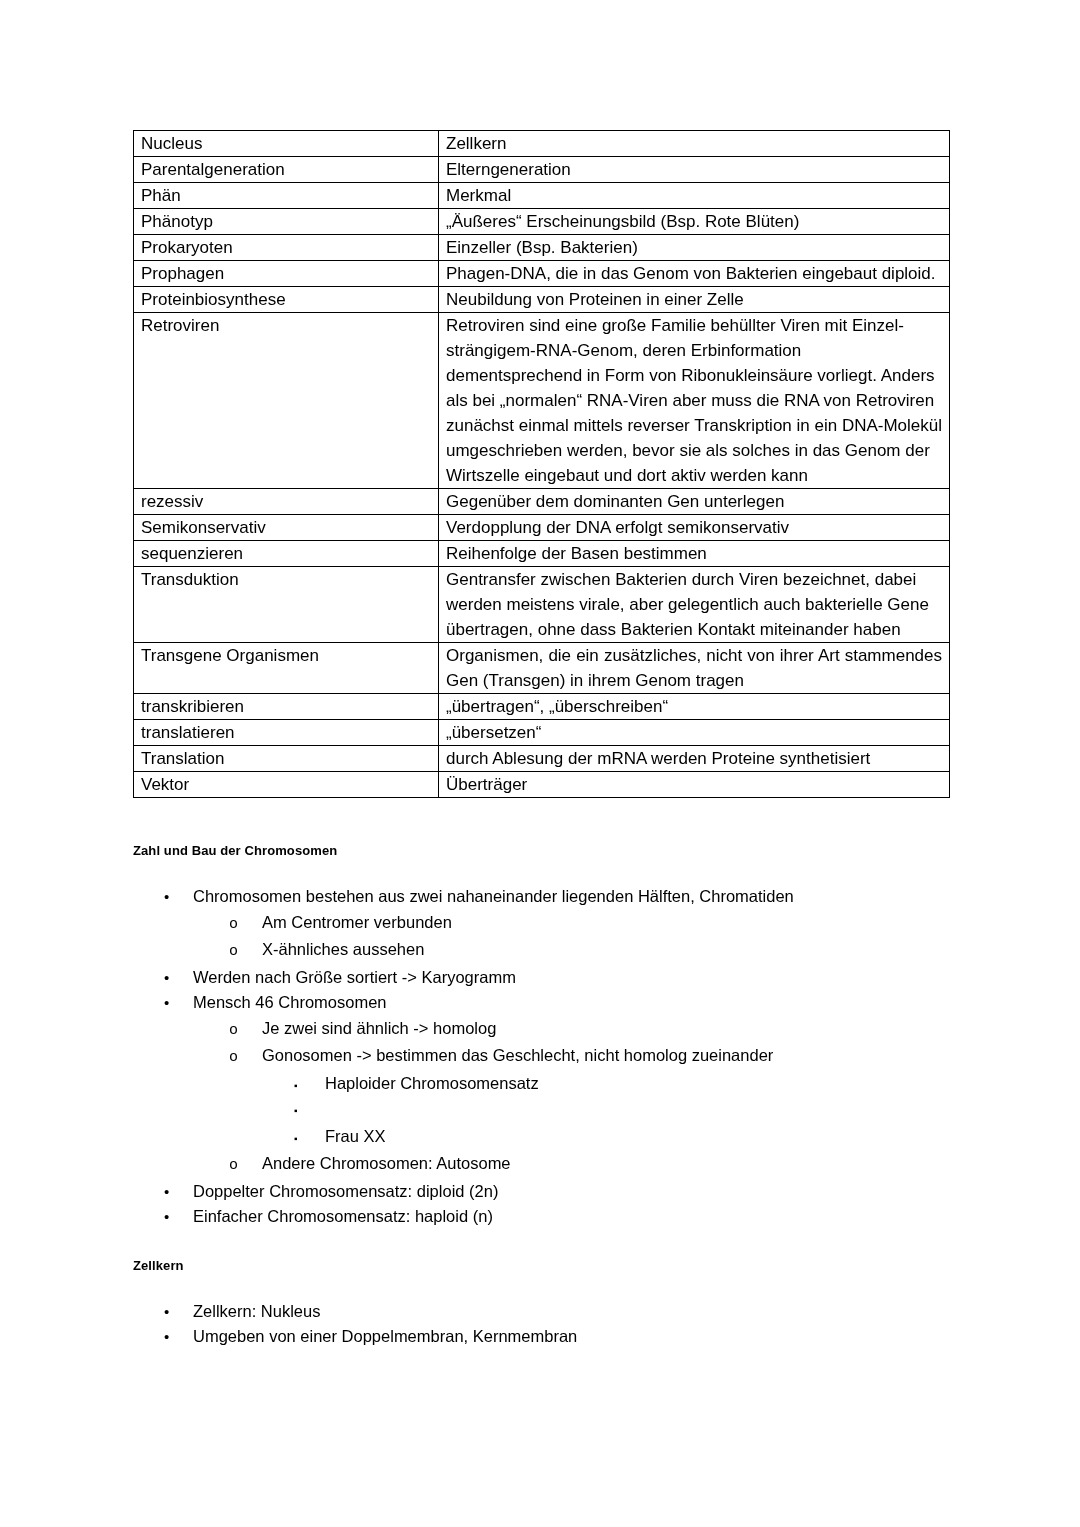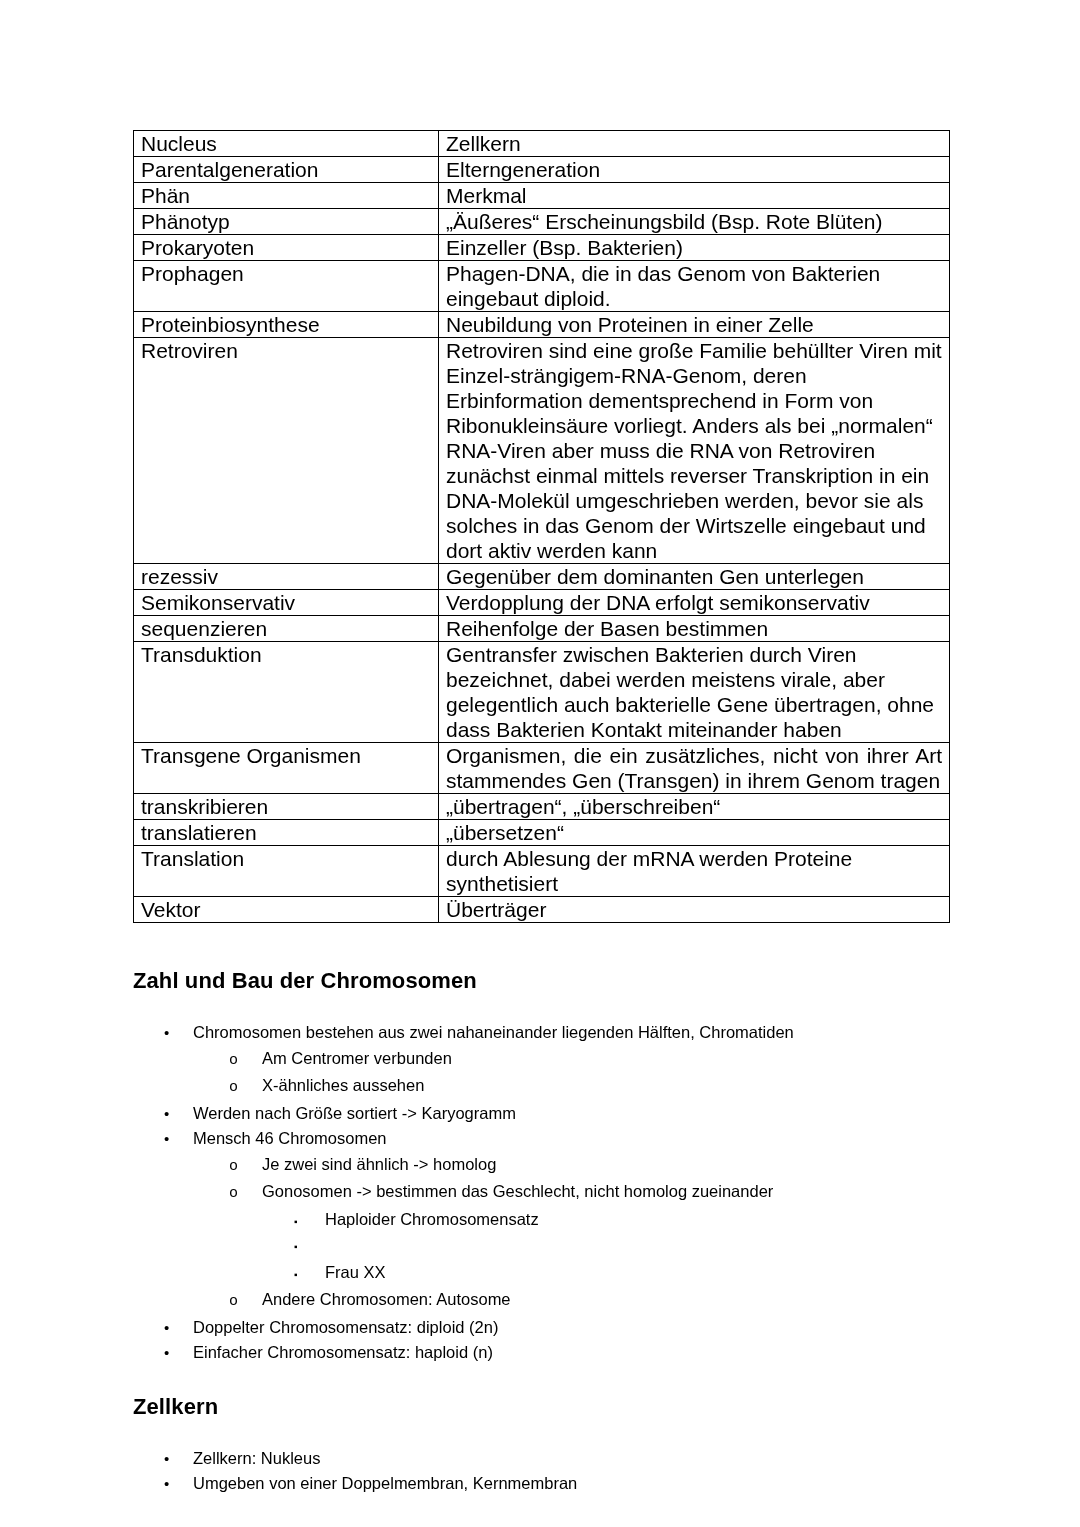--- a/index.html
+++ b/index.html
@@ -18,31 +18,31 @@
 
   
   table.glossary {
     border-collapse:collapse;
     width:817px;
     table-layout:fixed;
   }
   .glossary td {
     border:1px solid #000000;
     padding:0 7px;
-    font-size:21px;
+    font-size:17px;
     line-height:25px;
     vertical-align:top;
     word-wrap:break-word;
   }
   
   .glossary tr:nth-child(13) .def-cell { text-align:justify; }
 
   
   h2.sec-heading {
-    font-size:22px;
+    font-size:13px;
     font-weight:bold;
     margin:28px 0 26px 0;
     letter-spacing:0.1px;
   }
   h2.sec-heading.first-heading { margin-top:45px; }
 
   
   ul.wlist { list-style:none; }
   .wlist li {
     display:flex;

